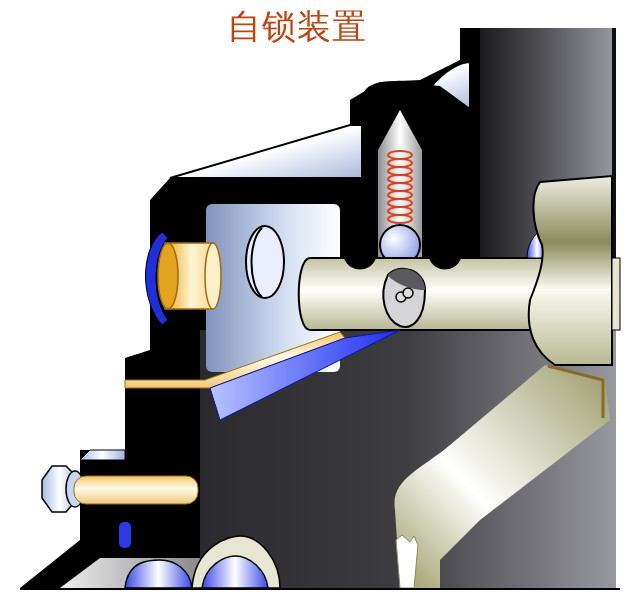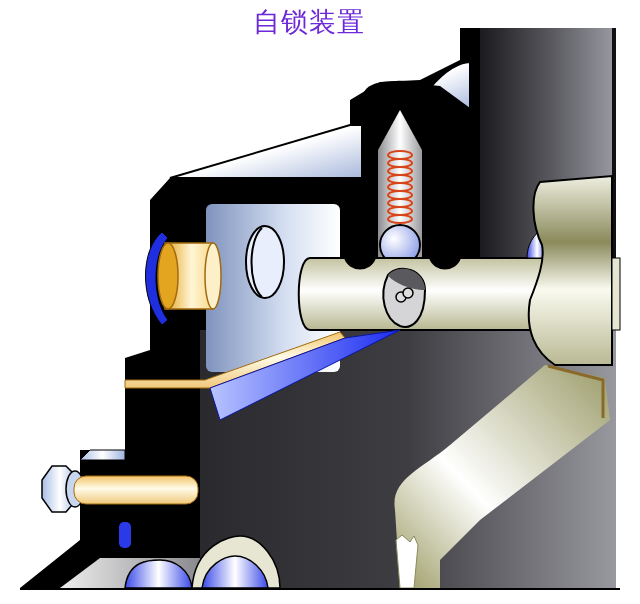--- a/index.html
+++ b/index.html
@@ -1,19 +1,19 @@
 <!DOCTYPE html>
 <html><head>
   <meta charset="utf-8">
   <style>
     html, body { margin: 0; padding: 0; background: #ffffff; }
     body { width: 640px; height: 604px; position: relative; overflow: hidden;
            font-family: "DejaVu Sans", "Liberation Sans", sans-serif; }
     .title { position: absolute; left: 0; top: 4px; width: 594px; text-align: center;
-             font-size: 27px; color: #6d28d9; letter-spacing: 1px; margin-left: 12px; }
+             font-size: 34px; color: #c2410c; letter-spacing: 1px; }
     svg.diagram { position: absolute; left: 0; top: 0; }
   </style>
 </head>
 <body>
 
 <div class="title">自锁装置</div>
 
 <svg class="diagram" width="640" height="604" viewBox="0 0 640 604">
   <defs>
     <linearGradient id="caseGrad" x1="0" y1="0" x2="1" y2="0">

